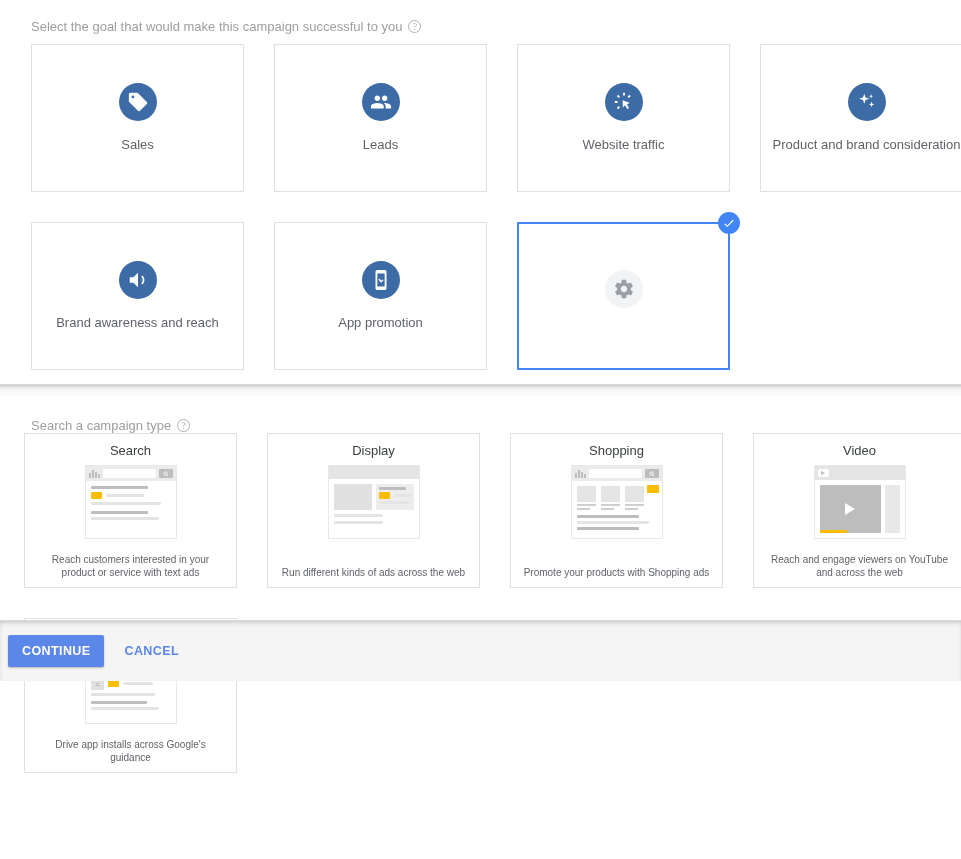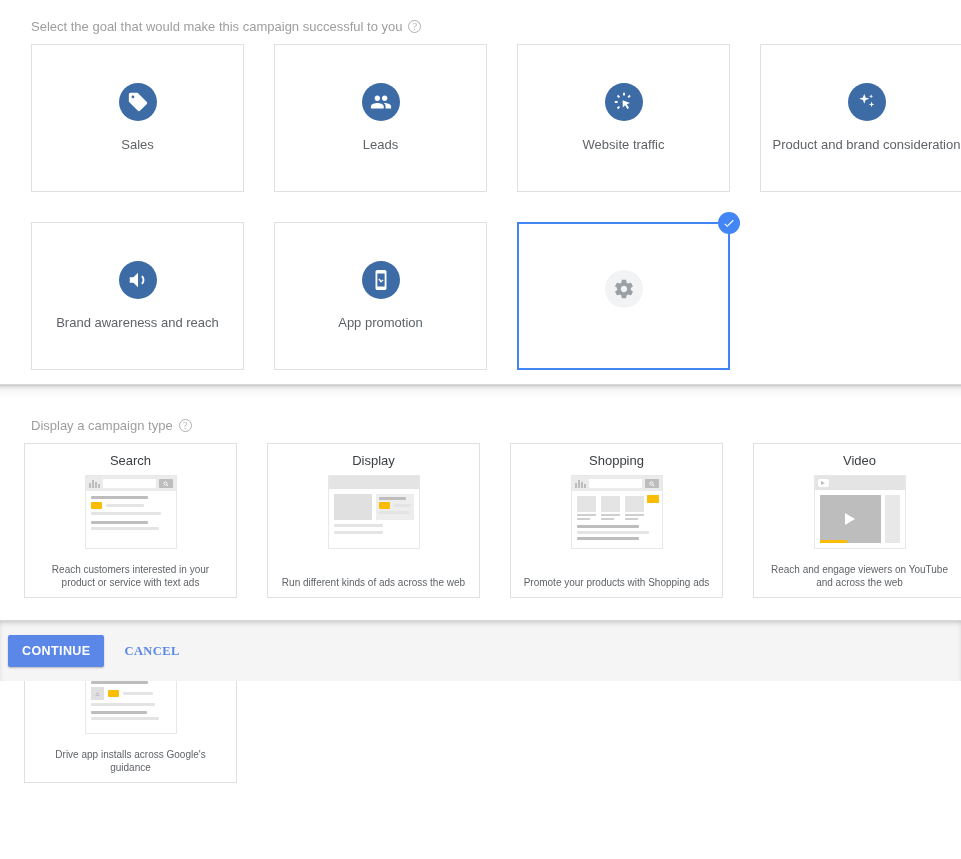--- a/index.html
+++ b/index.html
@@ -155,21 +155,21 @@
   .btn-primary {
     background: #5b87e8; color: #fff; border: none;
     font-size: 12.5px; font-weight: bold; letter-spacing: .4px;
     padding: 9px 14px; cursor: pointer; border-radius: 2px;
     font-family: "Liberation Sans", sans-serif;
     box-shadow: 0 1px 2px rgba(0,0,0,0.25);
   }
   .btn-text {
     background: none; border: none; color: #5b87e8;
     font-size: 12.5px; font-weight: bold; letter-spacing: .4px;
-    cursor: pointer; font-family: Liberation Serif, serif;
+    cursor: pointer; font-family: Liberation Sans, sans-serif;
   }
 </style>
 </head>
 <body>
 
 <div class="page">
 
   <div style="padding-top:19px;">
     <div class="section-head">
       <span>Select the goal that would make this campaign successful to you</span>
@@ -256,25 +256,25 @@
       </div>
     </div>
   </div>
 
   <div class="gap-band" style="height:14px;"></div>
   <div class="divider"></div>
   <div class="gap-band" style="height:20px;"></div>
 
   <div>
     <div class="section-head">
-      <span>Display a campaign type</span>
+      <span>Search a campaign type</span>
       <span class="help-icon">?</span>
     </div>
 
-    <div class="goals-wrap" style="margin-top:10px;padding-left:24px;">
+    <div class="goals-wrap" style="padding-left:24px;">
       <div class="grid">
 
         <div class="type-card">
           <div class="type-title">Search</div>
           <div class="thumb">
             <div class="tb-head">
               <div class="tb-logo">
                   <i style="height:5px"></i>
                   <i style="height:8px"></i>
                   <i style="height:6px"></i>

